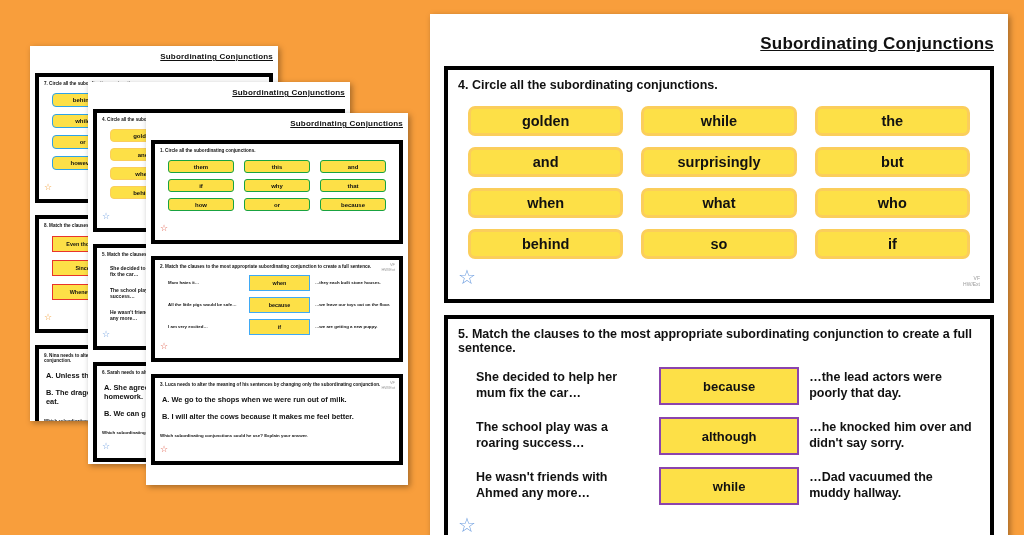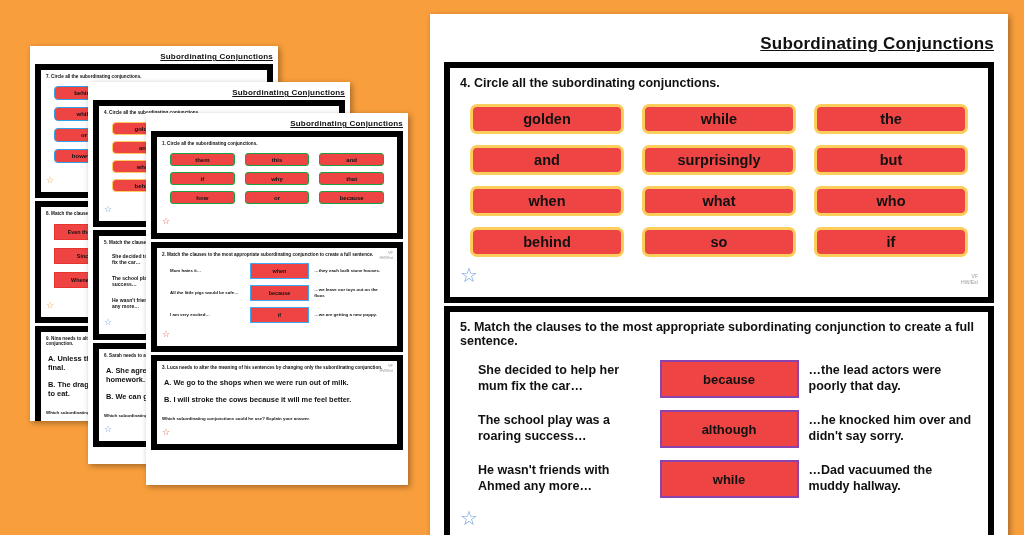--- a/index.html
+++ b/index.html
@@ -22,42 +22,42 @@
 
   .sheet-title {
     text-align:right;
     font-weight:bold;
     text-decoration:underline;
     color:#111;
     letter-spacing:.2px;
   }
 
   .qbox {
-    border:6px solid #000000;
-    margin-top:3px;
+    border:4px solid #000000;
+    margin-top:12px;
     position:relative;
     background:#fff;
   }
   .qtext { font-weight:bold; color:#111; }
 
   .star {
     color:#6f9fe0;
     line-height:1;
     display:inline-block;
   }
   .star.red  { color:#e0604e; }
   .star.orange { color:#f2a03c; }
   .corner-tag {
     position:absolute; right:4px; top:2px;
     font-size:4px; color:#9a9a9a; text-align:right; line-height:1.25;
   }
 
   
   .tile {
-    background:#ef4444;
+    background:#fde047;
     display:flex; align-items:center; justify-content:center;
     font-weight:bold; color:#111;
     text-align:right;
   }
 
   
   #sheet-front {
     left:430px; top:14px; width:578px; height:525px;
     padding:10px 14px 0 14px;
   }
@@ -301,21 +301,21 @@
       <div class="tile conj">if</div>
       <div class="ending">…we are getting a new puppy.</div>
     </div>
     <span class="star red">☆</span>
   </div>
 
   <div class="qbox">
     <div class="corner-tag">VF<br>HW/Ext</div>
     <div class="qtext">3. Luca needs to alter the meaning of his sentences by changing only the subordinating conjunction.</div>
     <div class="alt-line">A. We go to the shops when we were run out of milk.</div>
-    <div class="alt-line">B. I will stroke the cows because it will me feel better.</div>
+    <div class="alt-line">B. I will alter the cows because it makes me feel better.</div>
     <div class="alt-q">Which subordinating conjunctions could he use? Explain your answer.</div>
     <span class="star red">☆</span>
   </div>
 
   <div class="footer">
     <div class="logo">
       <div class="bar"></div>
         <div class="bar2"></div>
       <div class="cp">© Classroom Secrets Limited 2017</div>
     </div>

